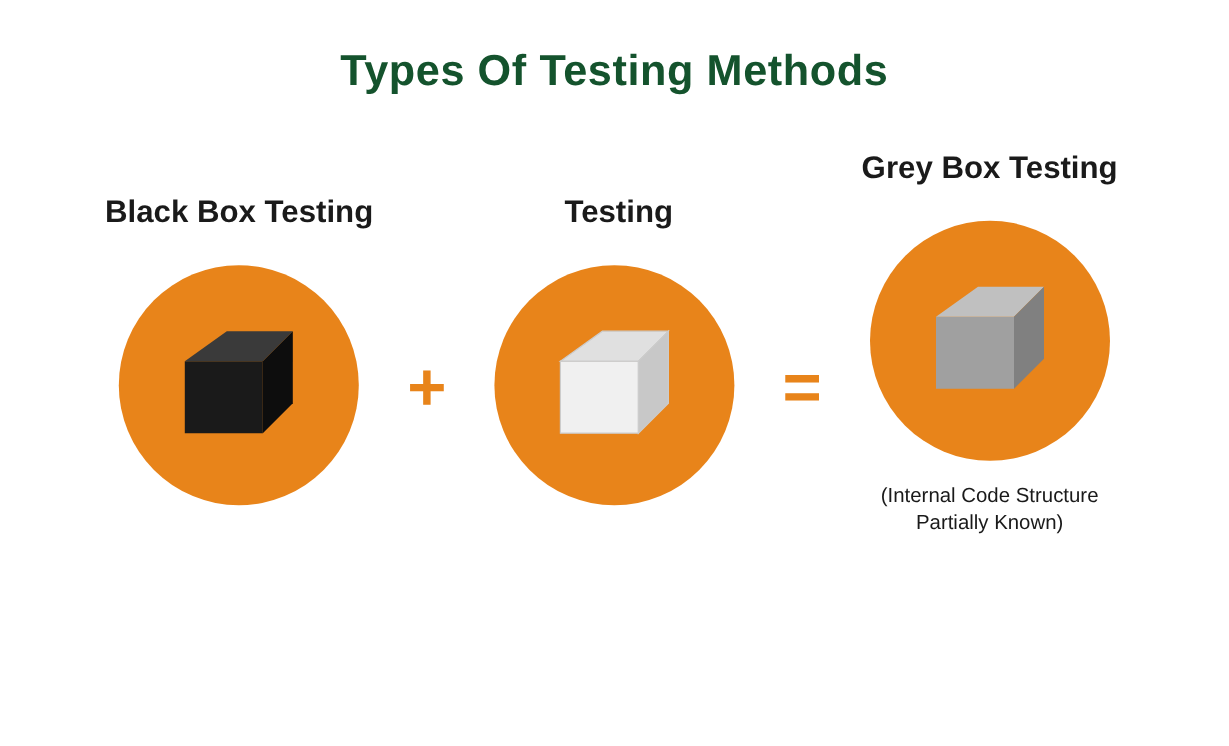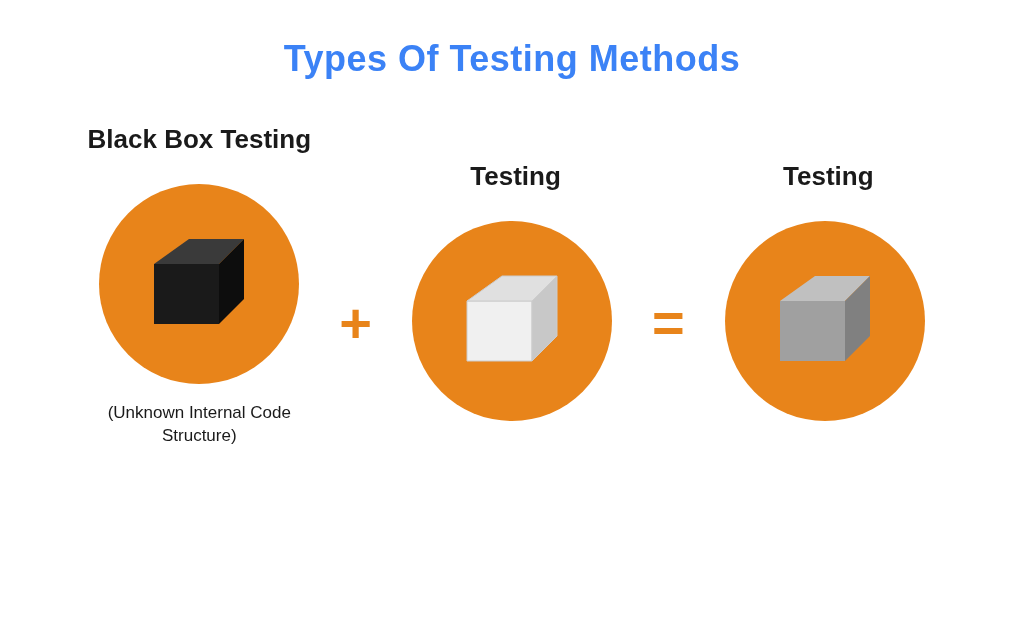--- a/index.html
+++ b/index.html
@@ -12,21 +12,21 @@
       display: flex;
       flex-direction: column;
       align-items: center;
       justify-content: flex-start;
       overflow: hidden;
     }
 
     .page-title {
       font-size: 36px;
       font-weight: 900;
-      color: #3b82f6;
+      color: #14532d;
       text-align: center;
       margin-top: 38px;
       margin-bottom: 10px;
       letter-spacing: 0.5px;
     }
 
     .diagram-container {
       display: flex;
       align-items: center;
       justify-content: center;
@@ -124,21 +124,20 @@
     <div class="circle">
       <svg class="cube-black" viewBox="0 0 130 130" xmlns="http://www.w3.org/2000/svg">
 
         <polygon points="20,45 85,45 85,105 20,105" fill="#1a1a1a"></polygon>
 
         <polygon points="20,45 55,20 110,20 85,45" fill="#3a3a3a"></polygon>
 
         <polygon points="85,45 110,20 110,80 85,105" fill="#0d0d0d"></polygon>
       </svg>
     </div>
-    <div class="box-subtitle">(Unknown Internal Code Structure)</div>
   </div>
 
   <div class="operator">+</div>
 
   <div class="box-item">
     <div class="box-title">
       &nbsp;<br>
       <span>Testing</span>
     </div>
     <div class="circle">
@@ -150,28 +149,29 @@
 
         <polygon points="85,45 110,20 110,80 85,105" fill="#c8c8c8" stroke="#ccc" stroke-width="1"></polygon>
       </svg>
     </div>
   </div>
 
   <div class="operator">=</div>
 
   <div class="box-item">
     <div class="box-title">
-      &nbsp;<br>
+      <span>Grey Box</span>&nbsp;<br>
       <span>Testing</span>
     </div>
     <div class="circle">
       <svg class="cube-grey" viewBox="0 0 130 130" xmlns="http://www.w3.org/2000/svg">
 
         <polygon points="20,45 85,45 85,105 20,105" fill="#a0a0a0"></polygon>
 
         <polygon points="20,45 55,20 110,20 85,45" fill="#c0c0c0"></polygon>
 
         <polygon points="85,45 110,20 110,80 85,105" fill="#808080"></polygon>
       </svg>
     </div>
+    <div class="box-subtitle">(Internal Code Structure Partially Known)</div>
   </div>
 
 </div>
 
 </body></html>

